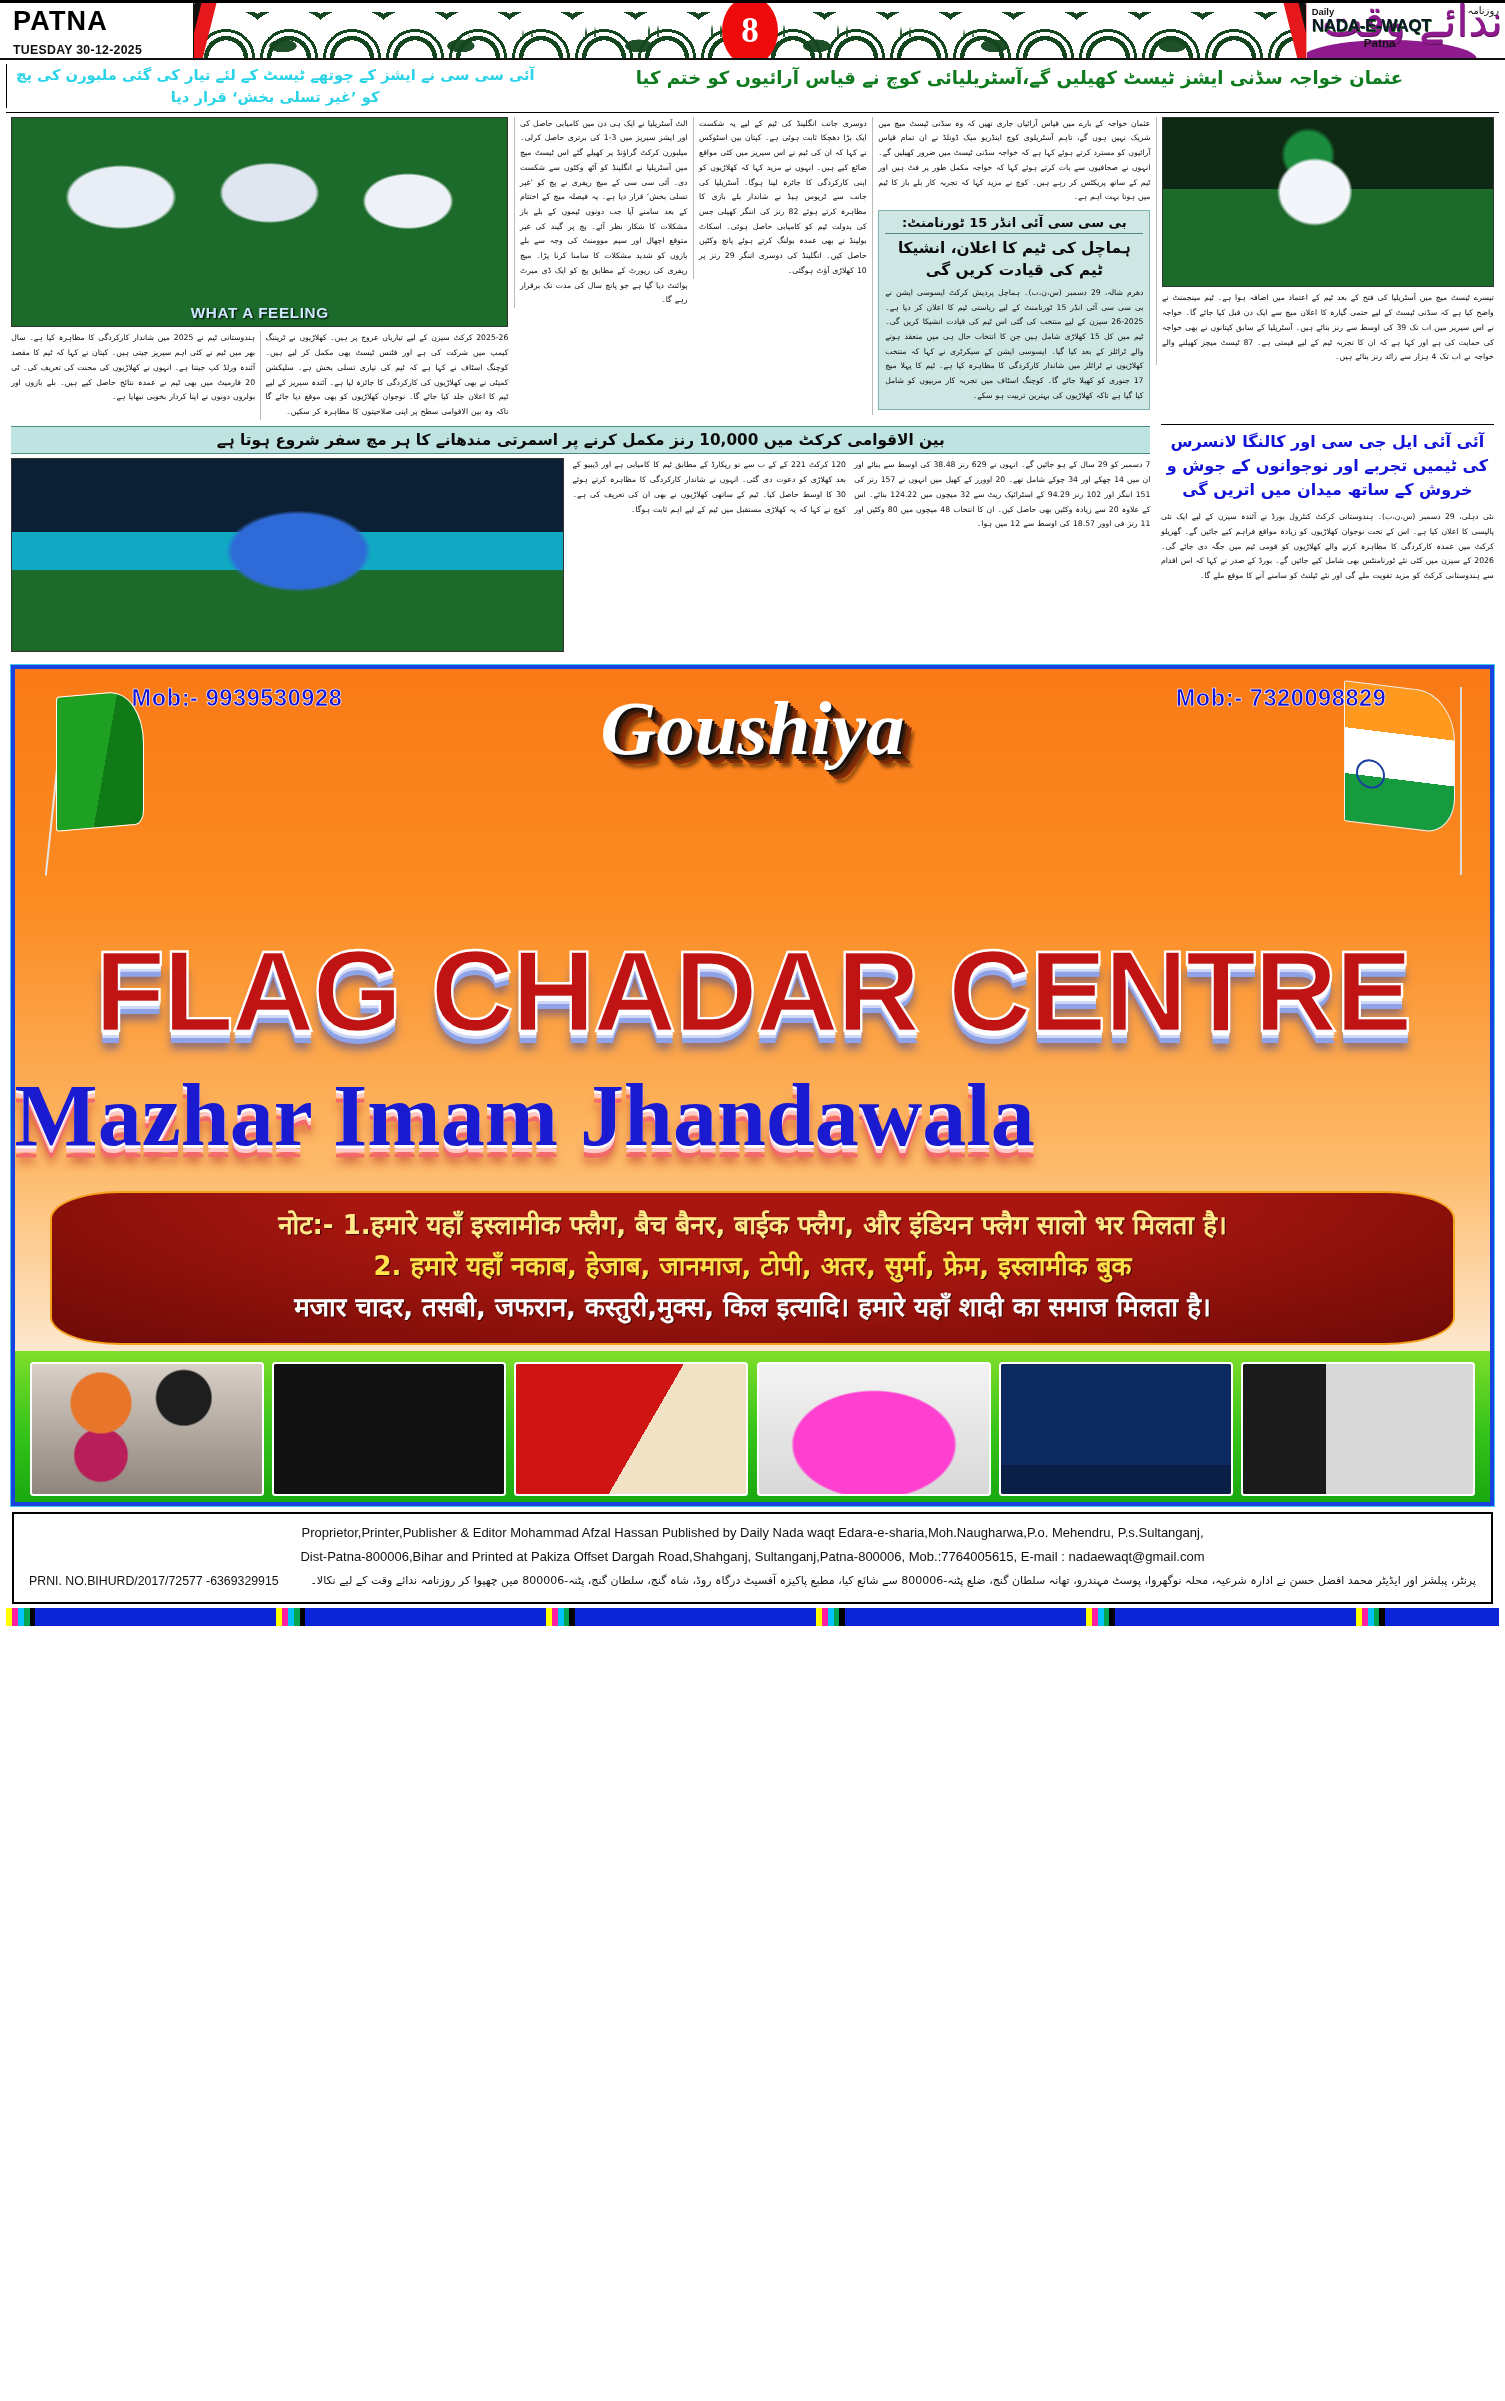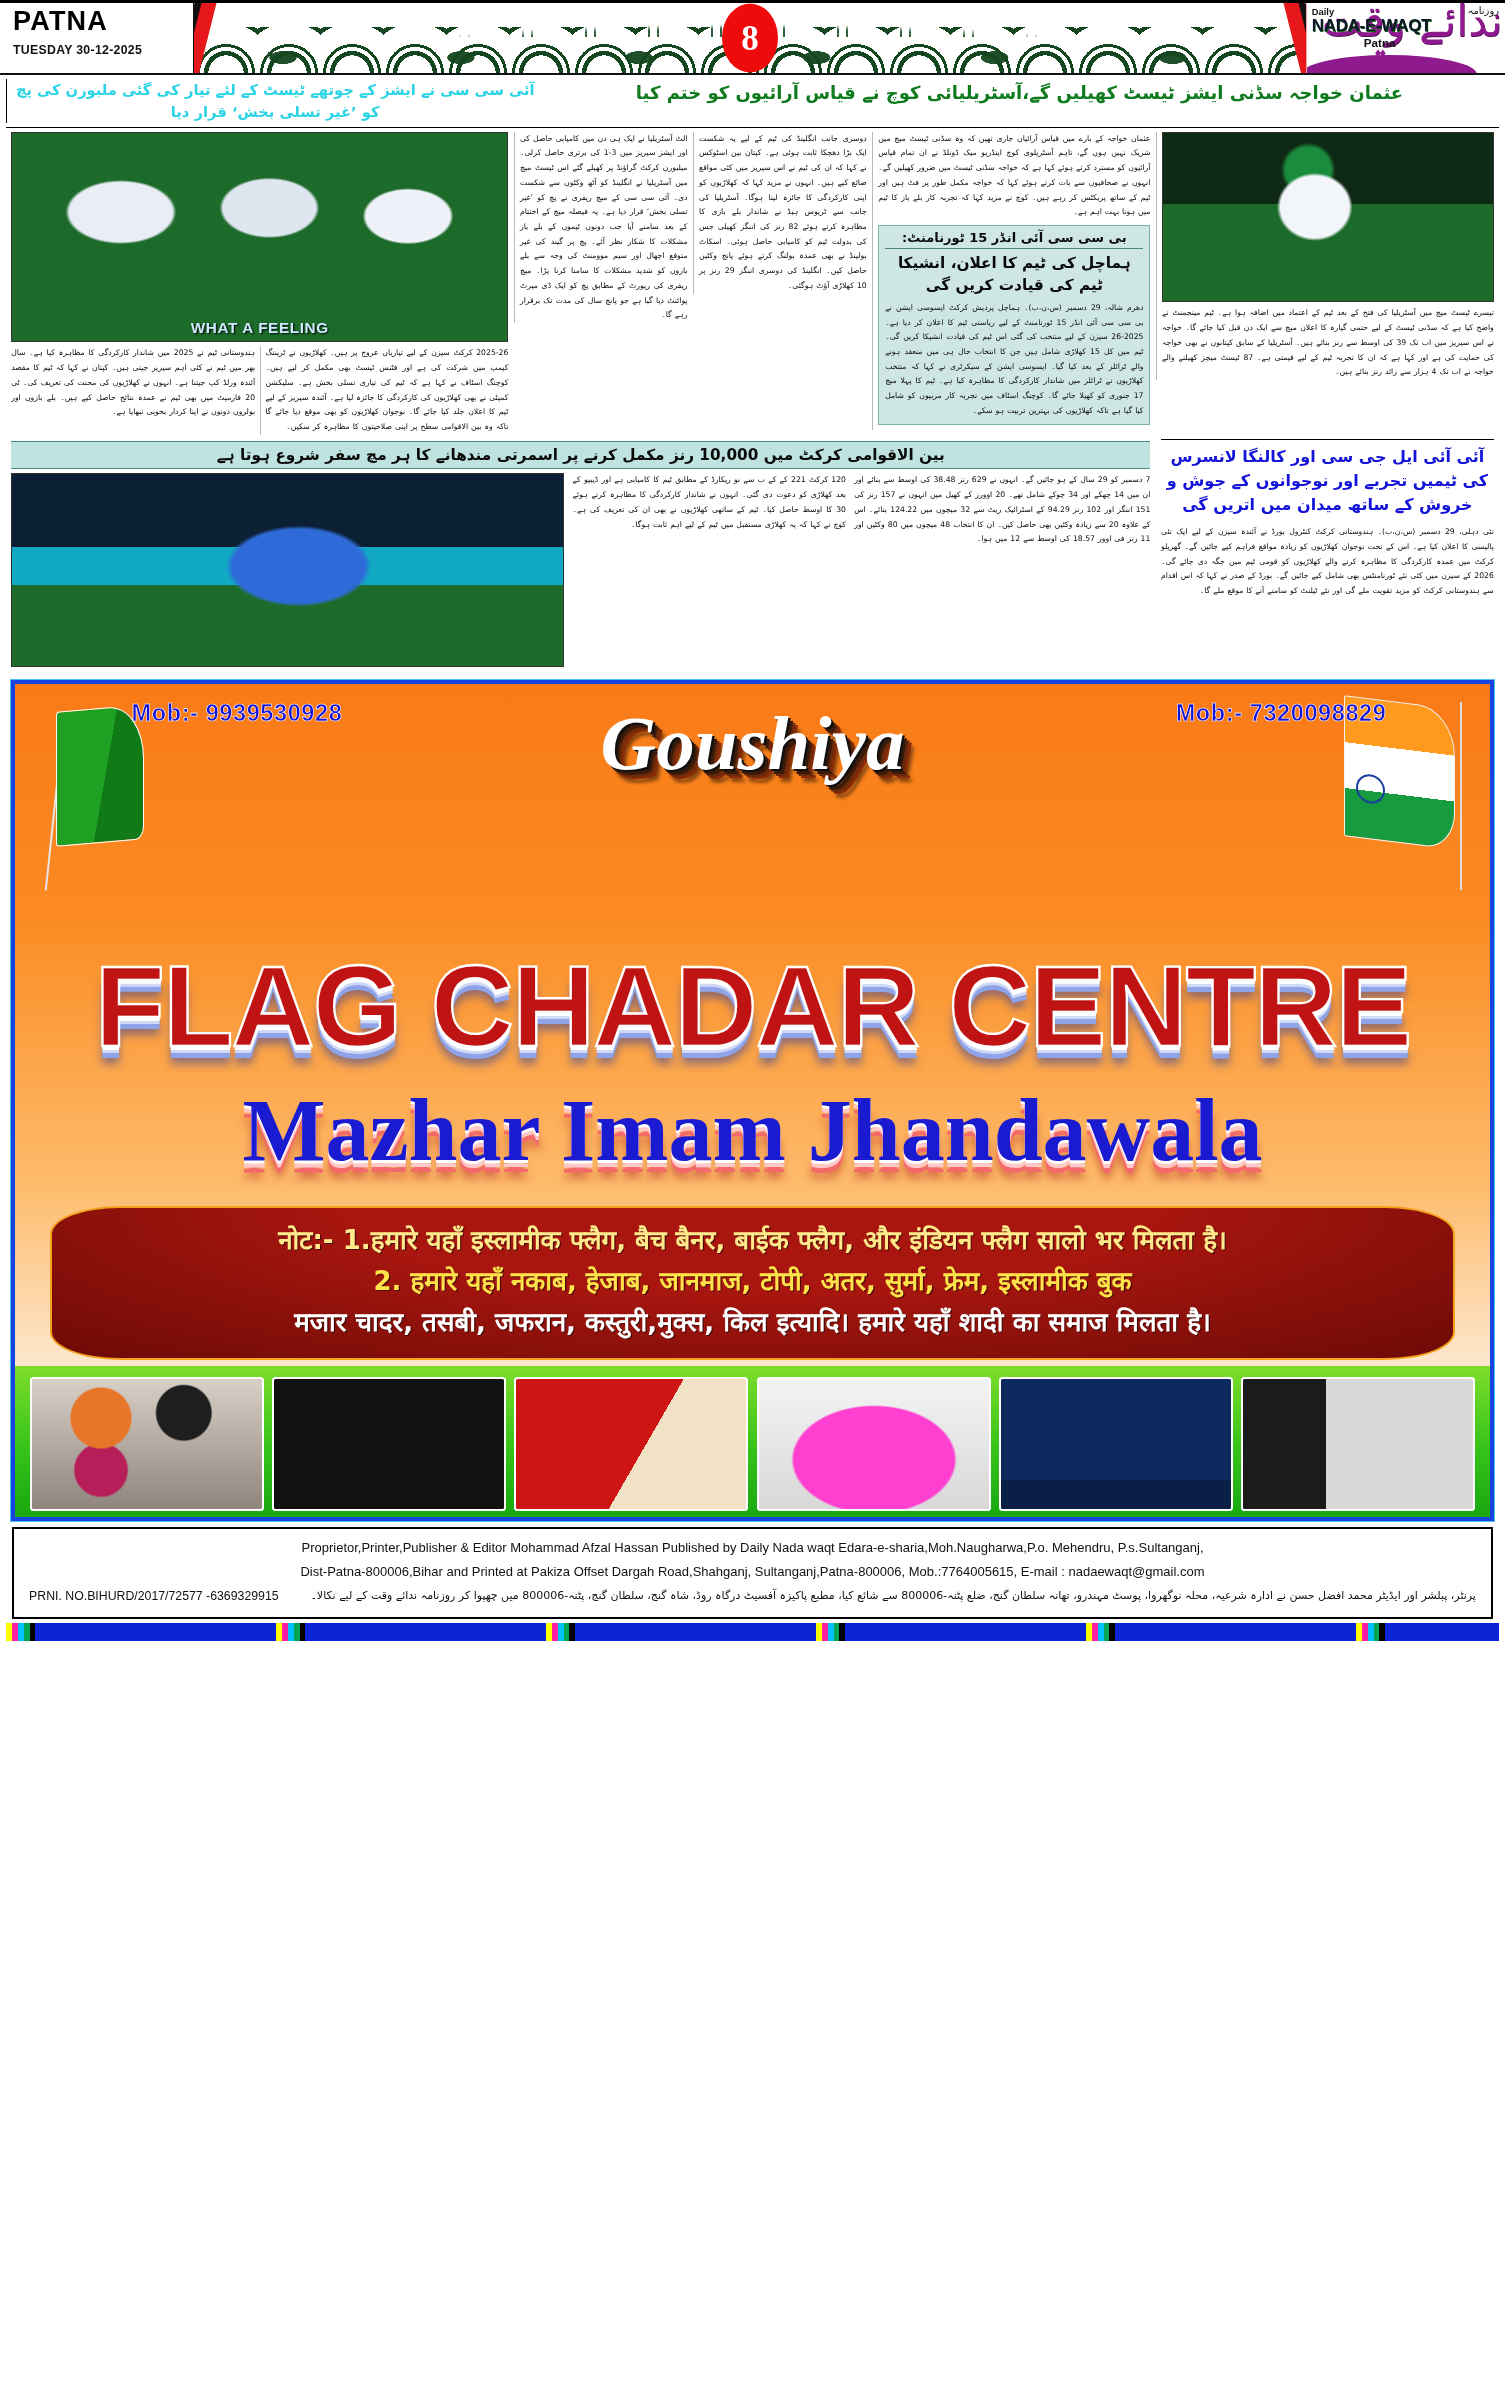--- a/index.html
+++ b/index.html
@@ -8,21 +8,21 @@
     font-family:"Liberation Sans", sans-serif;
     width:1505px; height:2401px;
     position:relative; overflow:hidden;
     background:#fff;
   }
   *{box-sizing:border-box;}
 
   
   .masthead{
     position:relative;
-    height:75px;
+    height:60px;
     border-top:3.5px solid #000;
     border-bottom:2.9px solid #111;
     display:flex; align-items:stretch;
     background:#fff;
   }
   .mh-left{
     width:194px; flex:0 0 194px;
     border-right:1.8px solid #111;
     padding:4.7px 0 0 13px;
     background:#fff;
@@ -301,21 +301,21 @@
     font-size:115px; font-weight:bold; line-height:.94;
     letter-spacing:-1.8px;
     color:#c01414;
     -webkit-text-stroke:2.3px #ffffff;
     text-shadow:
       0 3.5px 0 #ffffff, 0 7px 0 #cfd8f5, 0 11.7px 0 #8fa4e8,
       0 17.6px 8.2px rgba(40,60,160,.5);
     margin-top:-8.2px;
   }
   .ad-sub{
-    position:relative; text-align:center;
+    position:relative; text-align:left;
     font-family:"Liberation Serif", serif;
     font-size:88px; font-weight:bold; line-height:1;
     color:#1a1ad0;
     text-shadow:
       0 2.9px 0 #ffffff, 0 7px 0 #ffc9c9, 0 11.7px 0 #f46a6a,
       0 17.6px 8.2px rgba(170,20,20,.45);
     margin-top:27px; padding-bottom:15.3px;
   }
   .notes{
     margin:15.3px 35px 5.9px;

